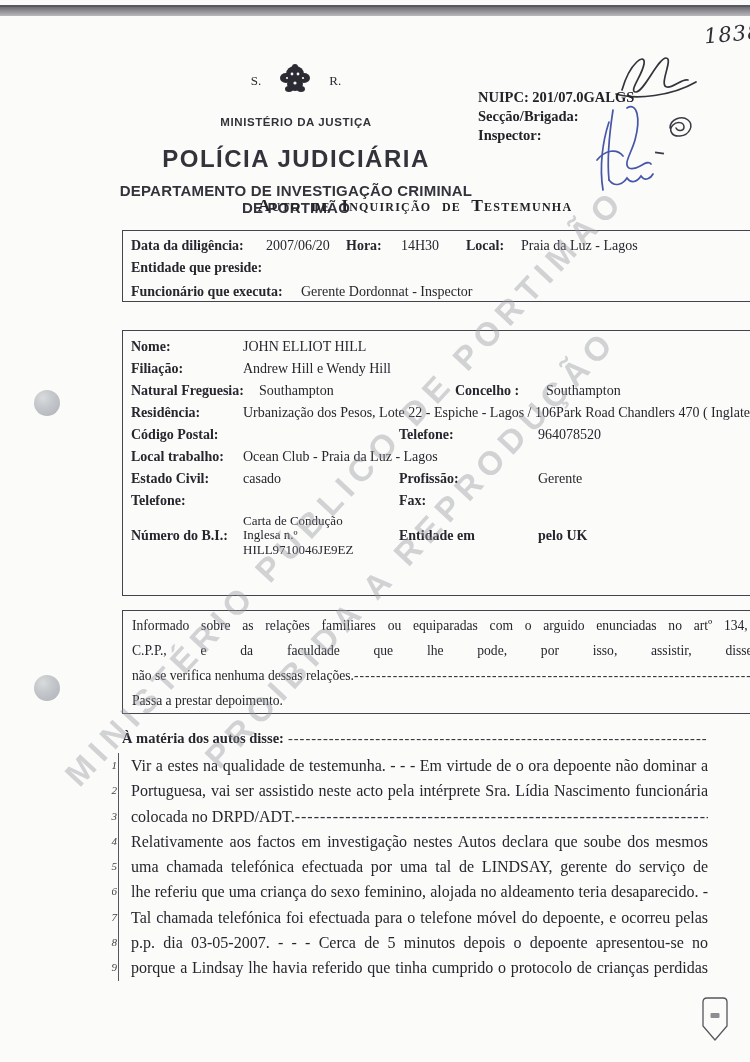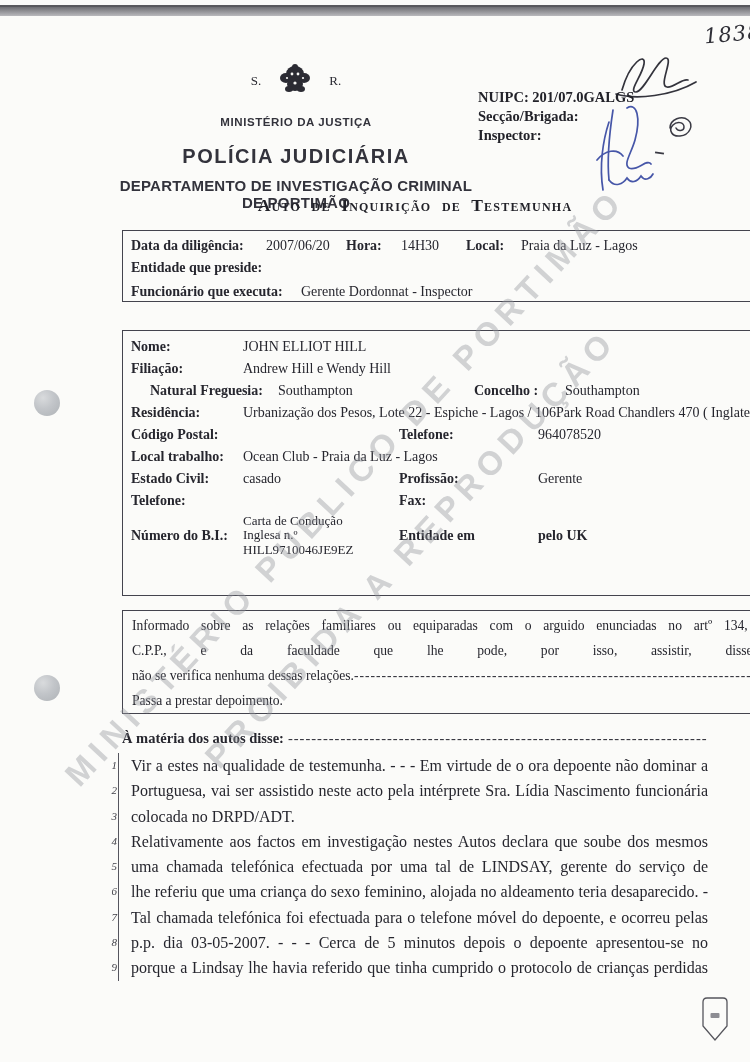--- a/index.html
+++ b/index.html
@@ -23,21 +23,21 @@
   .scribble  { top:112px; left:664px; }
   .ink-dash  { position:absolute; top:152px; left:655px; width:9px; height:2px;
     background:#3a3a44; transform:rotate(8deg); }
   
   .hdr-left { position:absolute; left:110px; top:62px; width:372px; text-align:center; }
   .crest-row { display:flex; align-items:center; justify-content:center; gap:14px;
     font-size:13px; color:#2b2b33; }
   .ministry { margin-top:16px; font-family:"Liberation Sans","DejaVu Sans",sans-serif;
     font-weight:bold; font-size:11.5px; letter-spacing:.6px; color:#33333c; }
   .org { margin-top:17px; font-family:"Liberation Sans","DejaVu Sans",sans-serif;
-    font-weight:bold; font-size:20px; letter-spacing:1.5px; color:#33333c; }
+    font-weight:bold; font-size:24px; letter-spacing:1.5px; color:#33333c; }
   .dept { margin-top:9px; font-family:"Liberation Sans","DejaVu Sans",sans-serif;
     font-weight:bold; font-size:15px; letter-spacing:.2px; color:#33333c; }
   .case-block { position:absolute; left:478px; top:88px; font-weight:bold; font-size:14.5px;
     line-height:19px; color:#222229; }
   
   .doc-title { position:absolute; left:122px; top:195px; width:586px; text-align:center;
     font-weight:bold; font-size:17.5px; font-variant:small-caps; letter-spacing:1.2px;
     word-spacing:5px; color:#222229; }
   
   .box { position:absolute; left:122px; width:694px; border:1.5px solid #44444e;
@@ -45,40 +45,40 @@
   .box1 { top:230px; height:72px; padding:4px 8px; }
   .box2 { top:330px; height:266px; padding:4px 0; }
   .box3 { top:610px; height:104px; padding:2px 9px; }
   .lbl { font-weight:bold; }
   .b1-row { display:flex; line-height:21.5px; font-size:14px; }
   .b1-l1{width:135px;} .b1-v1{width:80px;} .b1-l2{width:55px;} .b1-v2{width:65px;}
   .b1-l3{width:55px;} .b1-v3{flex:1;}
   .id-row { display:flex; padding:2.5px 8px; font-size:14px; line-height:17px; }
   .w-l1{width:112px; flex:none;} .w-v1{width:156px; flex:none;}
   .w-l2{width:139px; flex:none;} .w-v2{flex:1;}
-  .w-l1b{width:128px; flex:none;margin-left:19px;} .w-v1b{width:196px; flex:none;} .w-l2b{width:91px; flex:none;}
+  .w-l1b{width:128px; flex:none;} .w-v1b{width:196px; flex:none;} .w-l2b{width:91px; flex:none;}
   .mid { align-self:center; }
   .id-multi { font-size:13px; line-height:14.5px; }
   
   .tline { height:25px; line-height:25px; overflow:hidden; font-size:13.6px;
     text-align:justify; text-align-last:justify; }
   .tline.plain { text-align-last:left; }
   .tflex { display:flex; text-align-last:auto; }
   .dashfill { flex:1; overflow:hidden; white-space:nowrap; letter-spacing:1px; color:#33333c; }
   .stmt-head { position:absolute; left:122px; top:727px; width:586px; display:flex;
     font-size:14.5px; height:22px; line-height:22px; }
   .stmt-head .lbl { margin-right:4px; }
   .dep-block { position:absolute; left:118px; top:753px; width:590px;
     border-left:1px solid #55555e; padding-left:12px; }
   .dep-row { position:relative; }
   .dep-num { position:absolute; left:-38px; top:0; width:24px; text-align:right;
     font-style:italic; font-size:11px; line-height:25.3px; color:#44444c; }
   .dep-text { height:25.3px; line-height:25.3px; overflow:hidden; font-size:16px;
     text-align:justify; text-align-last:justify; }
-  .dep-text.tflex { text-align-last:auto; display:flex;flex-direction:column; }
+  .dep-text.tflex { text-align-last:auto; display:flex; }
   
   .watermark { position:absolute; left:58px; top:258px; width:640px; height:520px;
     display:flex; flex-direction:column; align-items:center; justify-content:center;
     transform:rotate(-47deg); pointer-events:none; z-index:5; }
   .watermark div { font-family:"Liberation Sans","DejaVu Sans",sans-serif; font-weight:bold;
     font-size:33px; letter-spacing:7px; color:rgba(150,152,160,0.42); white-space:nowrap; }
   .watermark div + div { margin-top:52px; }
   .seal { position:absolute; left:701px; top:996px; }
 </style>
 </head>

